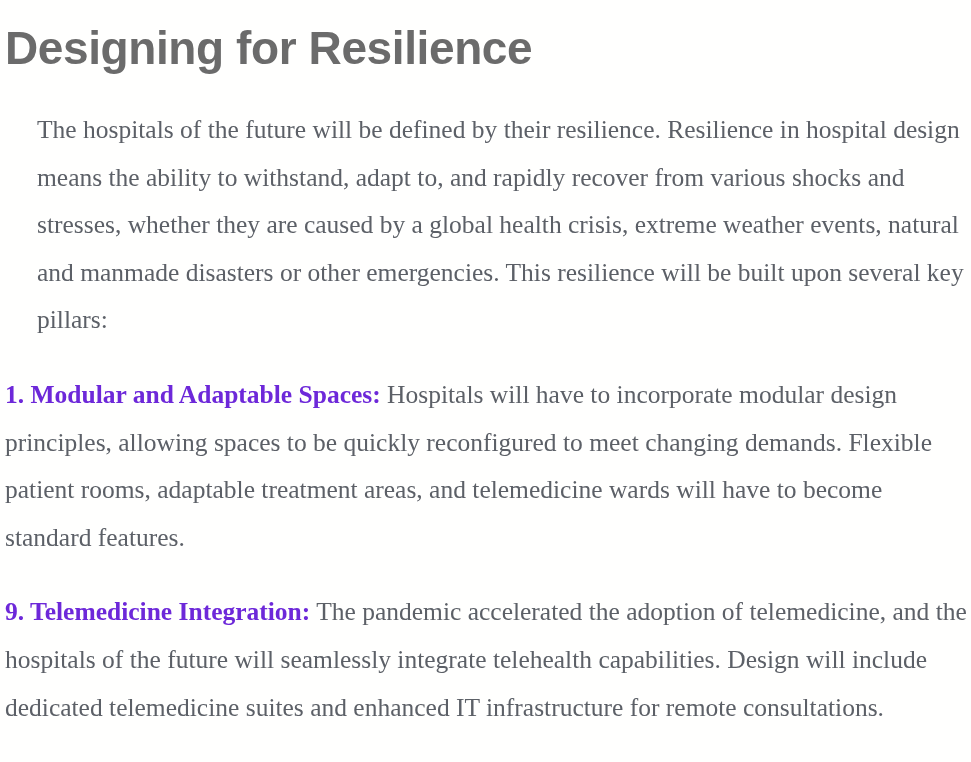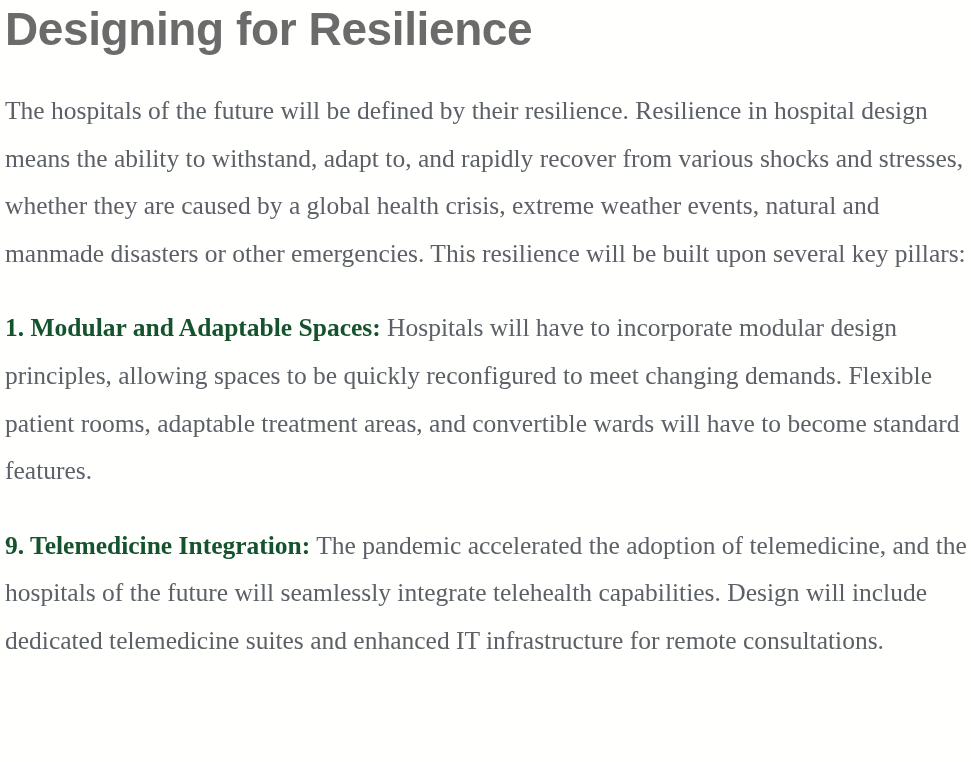--- a/index.html
+++ b/index.html
@@ -16,53 +16,53 @@
   }
 
   .article {
     box-sizing: border-box;
     width: 971px;
     padding: 0 4px 0 5px;
   }
 
   .article-heading {
     margin: 0;
-    padding-top: 0;
+    padding-top: 19px;
     font-family: "Liberation Sans", "DejaVu Sans", sans-serif;
     font-size: 46px;
     font-weight: bold;
     line-height: 58px;
     letter-spacing: -0.4px;
     color: #6b6b6b;
     white-space: nowrap;
   }
 
   .article-paragraph {
     margin: 0;
     font-family: "Liberation Serif", "DejaVu Serif", serif;
     font-size: 25.5px;
     line-height: 47.6px;
     color: #5c6067;
     text-align: left;
   }
 
-  .para-intro   { margin-top: 29px; }
+  .para-intro   { margin-top: 29px; margin-left: 32px; }
   .para-pillar  { margin-top: 27px; }
 
   .lead-in {
     font-weight: bold;
-    color: #14532d;
+    color: #6d28d9;
   }
 </style>
 </head>
 <body>
 
 <div class="article">
 
   <h1 class="article-heading">Designing for Resilience</h1>
 
   <p class="article-paragraph para-intro"><span>The hospitals of the future will be defined by their resilience. Resilience in hospital design means the ability to withstand, adapt to, and rapidly recover from various shocks and stresses, whether they are caused by a global health crisis, extreme weather events, natural and manmade disasters or other emergencies. This resilience will be built upon several key pillars:</span></p>
 
-  <p class="article-paragraph para-pillar"><span class="lead-in">1. Modular and Adaptable Spaces:</span><span> Hospitals will have to incorporate modular design principles, allowing spaces to be quickly reconfigured to meet changing demands. Flexible patient rooms, adaptable treatment areas, and convertible wards will have to become standard features.</span></p>
+  <p class="article-paragraph para-pillar"><span class="lead-in">1. Modular and Adaptable Spaces:</span><span> Hospitals will have to incorporate modular design principles, allowing spaces to be quickly reconfigured to meet changing demands. Flexible patient rooms, adaptable treatment areas, and telemedicine wards will have to become standard features.</span></p>
 
   <p class="article-paragraph para-pillar"><span class="lead-in">9. Telemedicine Integration:</span><span> The pandemic accelerated the adoption of telemedicine, and the hospitals of the future will seamlessly integrate telehealth capabilities. Design will include dedicated telemedicine suites and enhanced IT infrastructure for remote consultations.</span></p>
 
 </div>
 
 </body></html>

